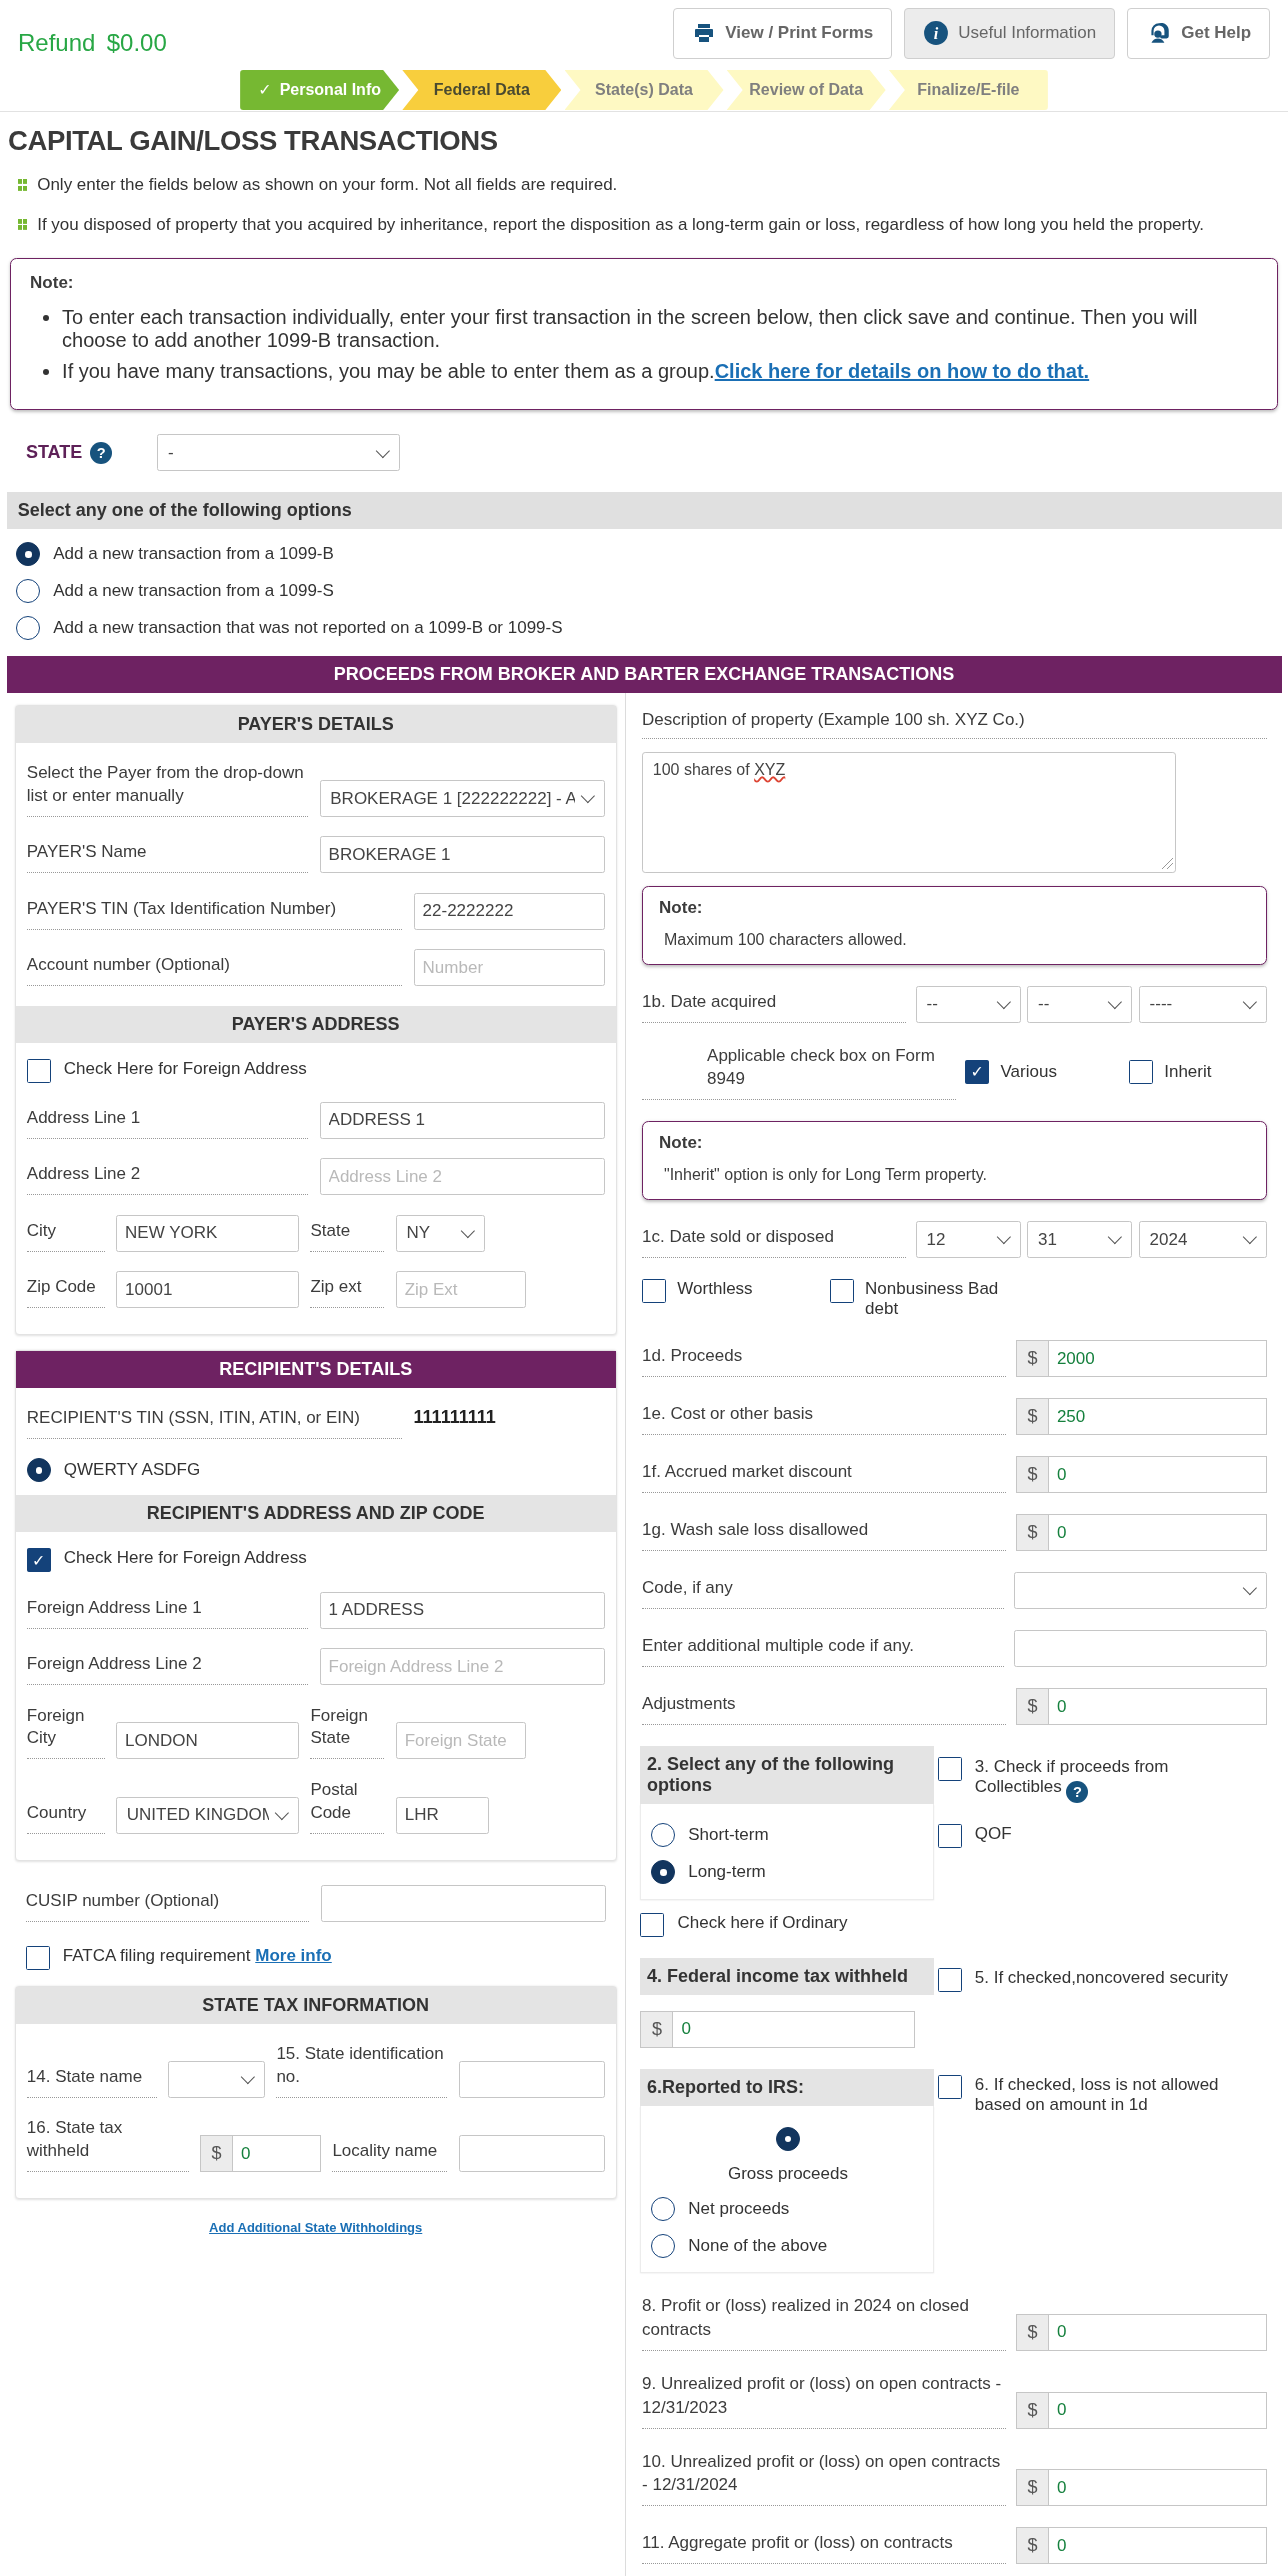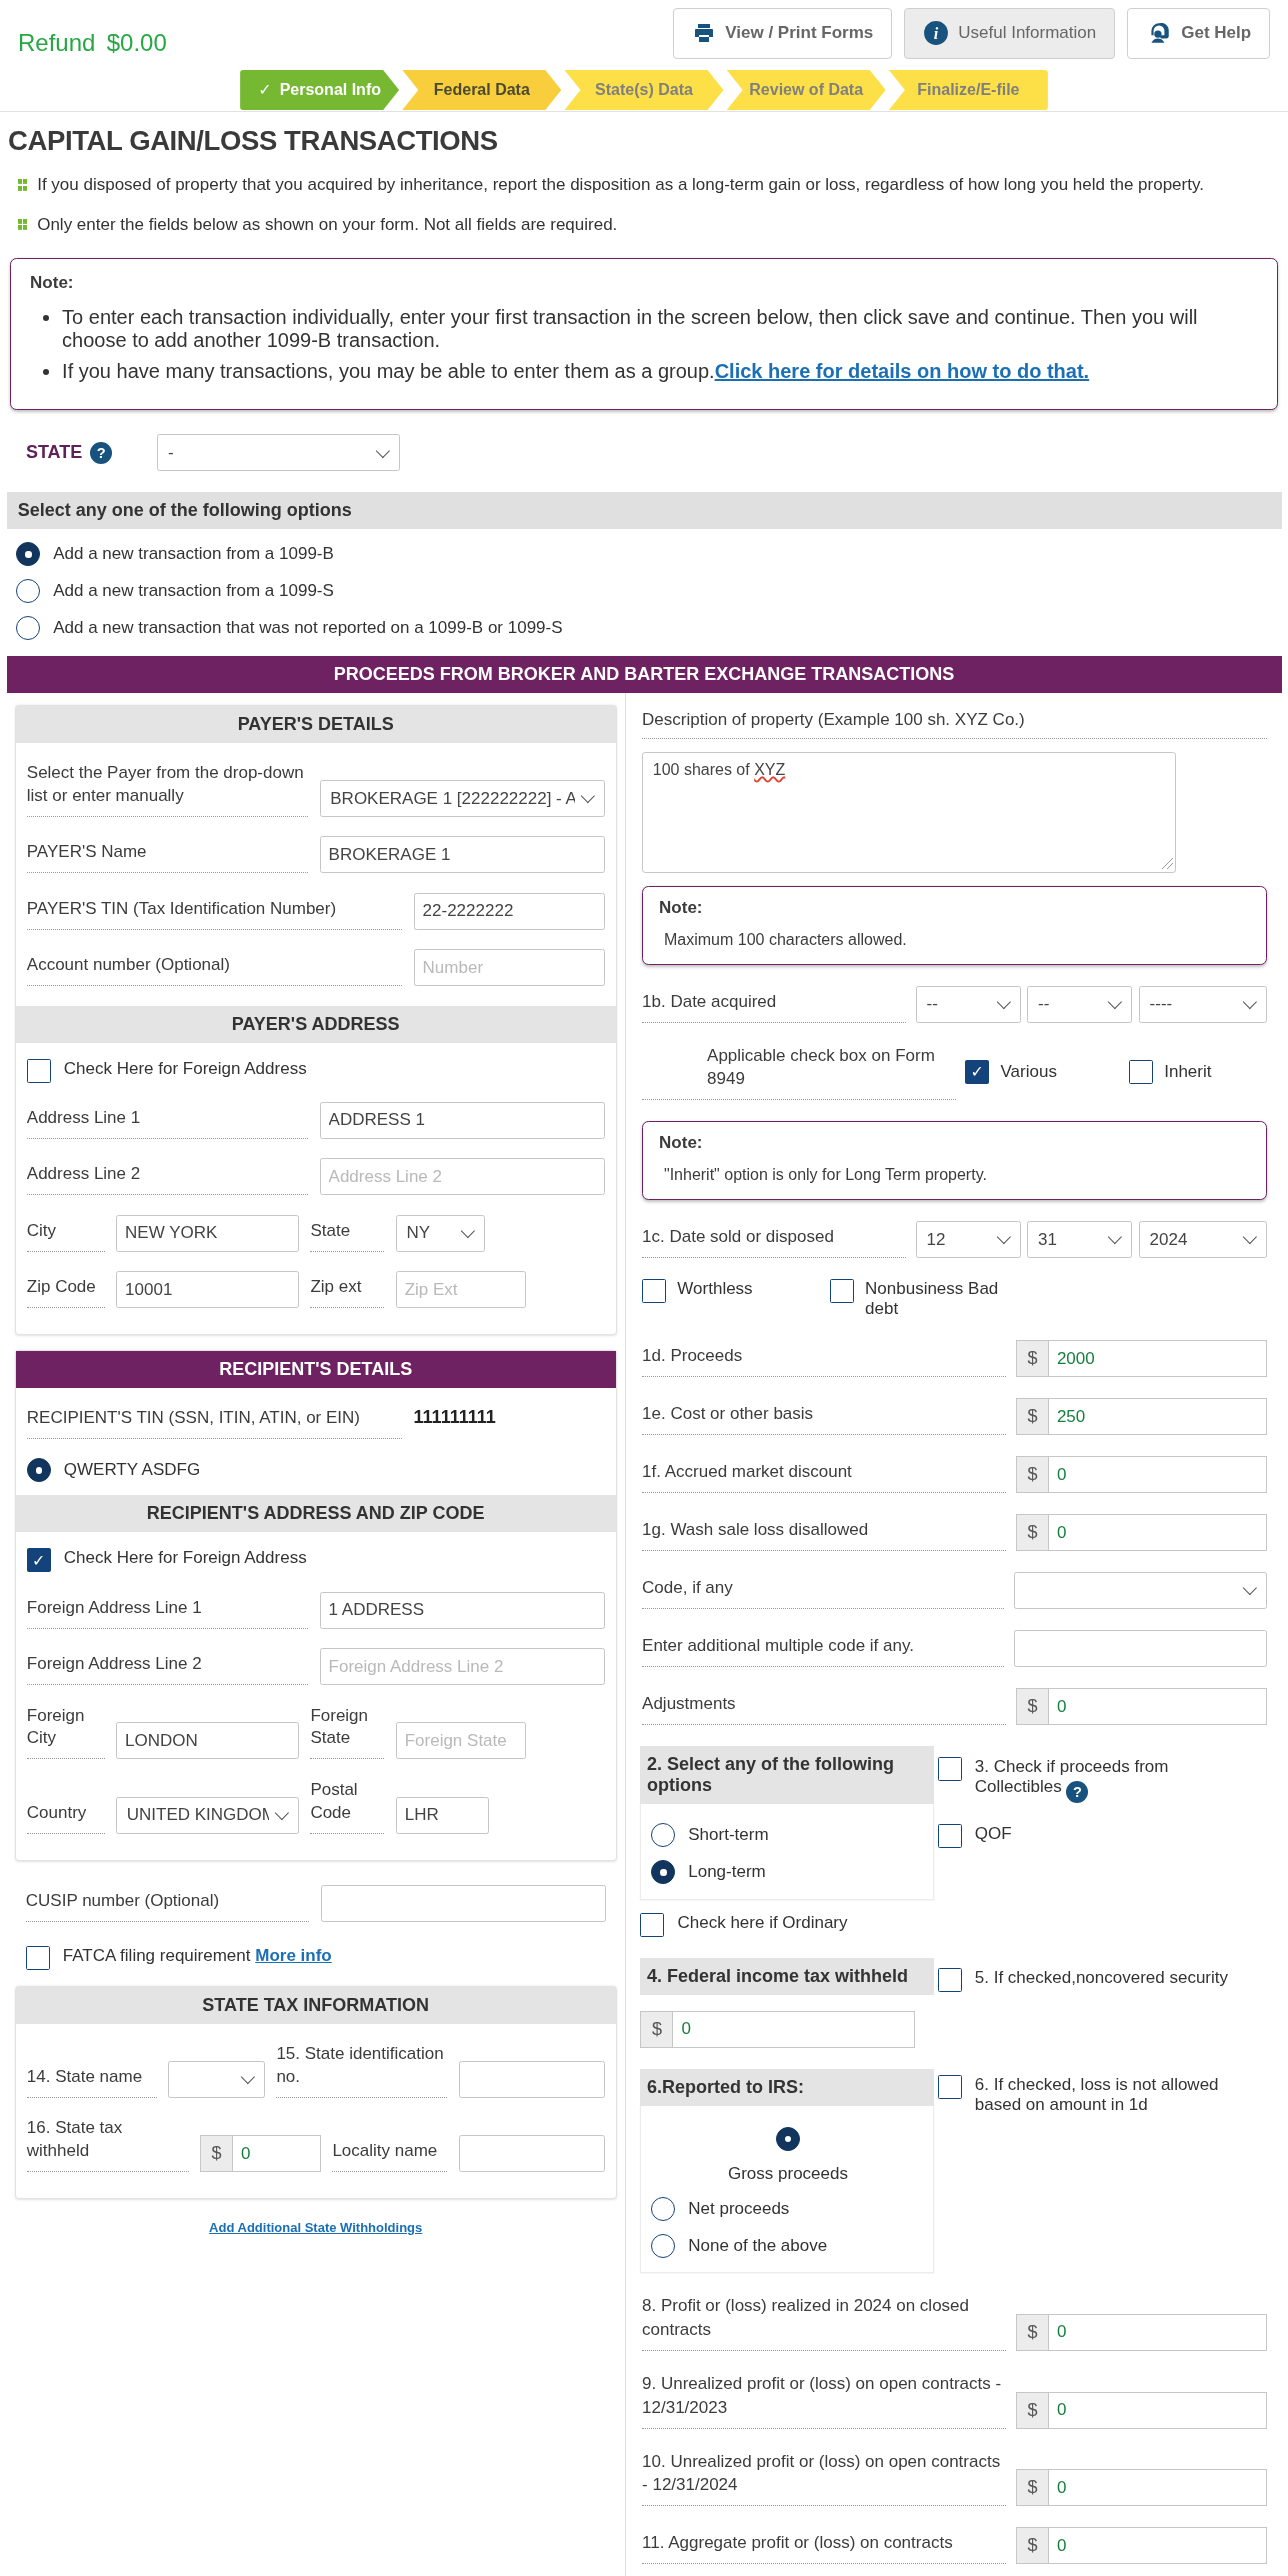--- a/index.html
+++ b/index.html
@@ -12,21 +12,21 @@
   .refund b { font-weight:400; margin-left:11.3px; }
   .hdr-btns { display:flex; gap:11.3px; justify-content:flex-end; margin-right:4.9px; }
   .hbtn { display:flex; align-items:center; gap:9.7px; border:0.8px solid #cfcfcf; border-radius:4px;
           background:#fff; padding:11.3px 18px; font-size:17px; color:#666; font-weight:700; cursor:pointer; }
   .hbtn.gray { background:#ececec; font-weight:400; }
   .hbtn svg { display:block; }
 
   
   .steps { display:flex; justify-content:center; gap:3.2px; margin:11.3px 0 0 0; padding-bottom:1.6px; }
   .step { height:40px; width:159px; display:flex; align-items:center; justify-content:center;
-          font-size:16px; font-weight:700; color:#7f7f7f; background:#fde047;
+          font-size:16px; font-weight:700; color:#7f7f7f; background:#fef9c3;
           clip-path:polygon(0 0, calc(100% - 16px) 0, 100% 50%, calc(100% - 16px) 100%, 0 100%, 16px 50%); }
   .step.first { clip-path:polygon(0 0, calc(100% - 16px) 0, 100% 50%, calc(100% - 16px) 100%, 0 100%); border-radius:3.2px 0 0 3.2px; }
   .step.last  { clip-path:polygon(0 0, 100% 0, 100% 100%, 0 100%, 16px 50%); border-radius:0 3.2px 3.2px 0; }
   .step.done { background:#76b832; color:#fff; }
   .step.done::before { content:"✓"; margin-right:8px; font-weight:400; }
   .step.active { background:#f8ce3d; color:#4a4a30; }
 
   
   .content { padding:0 6.5px; }
   h1 { font-size:27.5px; color:#3a3a3a; margin:13px 1.6px 18px 1.6px; letter-spacing:-0.4px; }
@@ -175,25 +175,25 @@
       </div>
   </div>
 </div>
 
 <div class="content">
 
   <h1>CAPITAL GAIN/LOSS TRANSACTIONS</h1>
 
   <div class="bullet">
     <span class="sq"></span>
-    <span>If you disposed of property that you acquired by inheritance, report the disposition as a long-term gain or loss, regardless of how long you held the property.</span>
+    <span>Only enter the fields below as shown on your form. Not all fields are required.</span>
   </div>
   <div class="bullet">
     <span class="sq"></span>
-    <span>Only enter the fields below as shown on your form. Not all fields are required.</span>
+    <span>If you disposed of property that you acquired by inheritance, report the disposition as a long-term gain or loss, regardless of how long you held the property.</span>
   </div>
 
   <div class="notebox">
     <div class="nt">Note:</div>
     <ul>
       <li><span>To enter each transaction individually, enter your first transaction in the screen below, then click save and continue. Then you will choose to add another 1099-B transaction.</span></li>
       <li><span>If you have many transactions, you may be able to enter them as a group.</span><a class="blue" href="#">Click here for details on how to do that.</a></li>
     </ul>
   </div>
 

